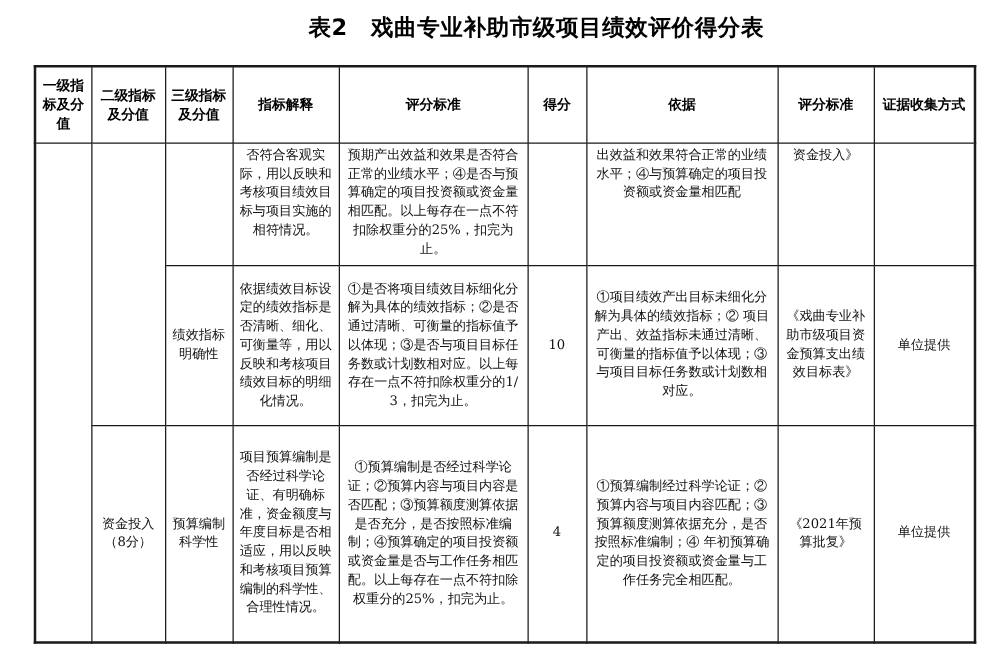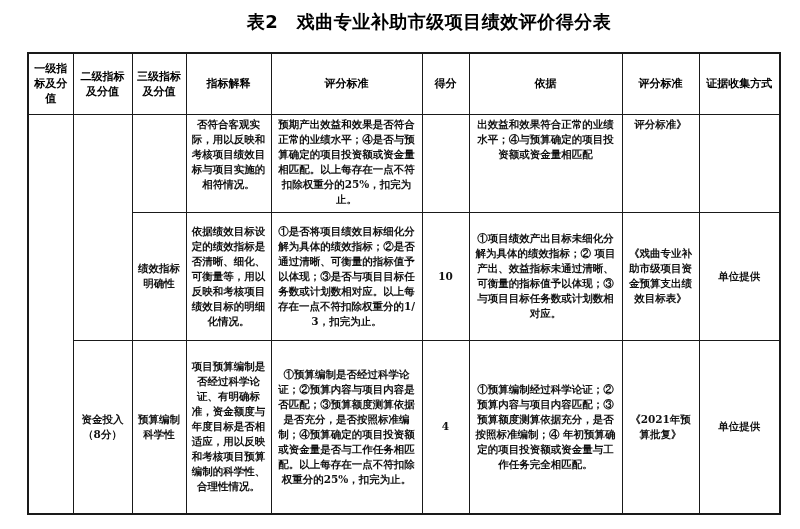--- a/index.html
+++ b/index.html
@@ -42,21 +42,20 @@
   table.score-table th,
   table.score-table td {
     border: 1px solid #1a1a1a;
     padding: 2px 4px;
     text-align: center;
     font-size: 10.5px;
     line-height: 15px;
     word-break: break-all;
     overflow: hidden;
     box-sizing: border-box;
-    font-weight: bold;
   }
   
   table.score-table { border: 2px solid #1a1a1a; }
 
   table.score-table th {
     font-family: "DejaVu Sans", sans-serif;
     font-weight: 700;
     font-size: 11px;
     vertical-align: middle;
     color: #000000;
@@ -115,21 +114,21 @@
 
     <tbody>
       <tr class="row-1">
         <td class="c1" rowspan="3"></td>
         <td class="c2" rowspan="2"></td>
         <td class="c3"></td>
         <td class="c4">否符合客观实际，用以反映和考核项目绩效目标与项目实施的相符情况。</td>
         <td class="c5">预期产出效益和效果是否符合正常的业绩水平；④是否与预算确定的项目投资额或资金量相匹配。以上每存在一点不符扣除权重分的25%，扣完为止。</td>
         <td class="c6"></td>
         <td class="c7">出效益和效果符合正常的业绩水平；④与预算确定的项目投资额或资金量相匹配</td>
-        <td class="c8">评分标准》</td>
+        <td class="c8">资金投入》</td>
         <td class="c9"></td>
       </tr>
 
       <tr class="row-2">
         <td class="c3">绩效指标明确性</td>
         <td class="c4">依据绩效目标设定的绩效指标是否清晰、细化、可衡量等，用以反映和考核项目绩效目标的明细化情况。</td>
         <td class="c5">①是否将项目绩效目标细化分解为具体的绩效指标；②是否通过清晰、可衡量的指标值予以体现；③是否与项目目标任务数或计划数相对应。以上每存在一点不符扣除权重分的1/3，扣完为止。</td>
         <td class="c6">10</td>
         <td class="c7">①项目绩效产出目标未细化分解为具体的绩效指标；② 项目产出、效益指标未通过清晰、可衡量的指标值予以体现；③与项目目标任务数或计划数相对应。</td>
         <td class="c8">《戏曲专业补助市级项目资金预算支出绩效目标表》</td>

